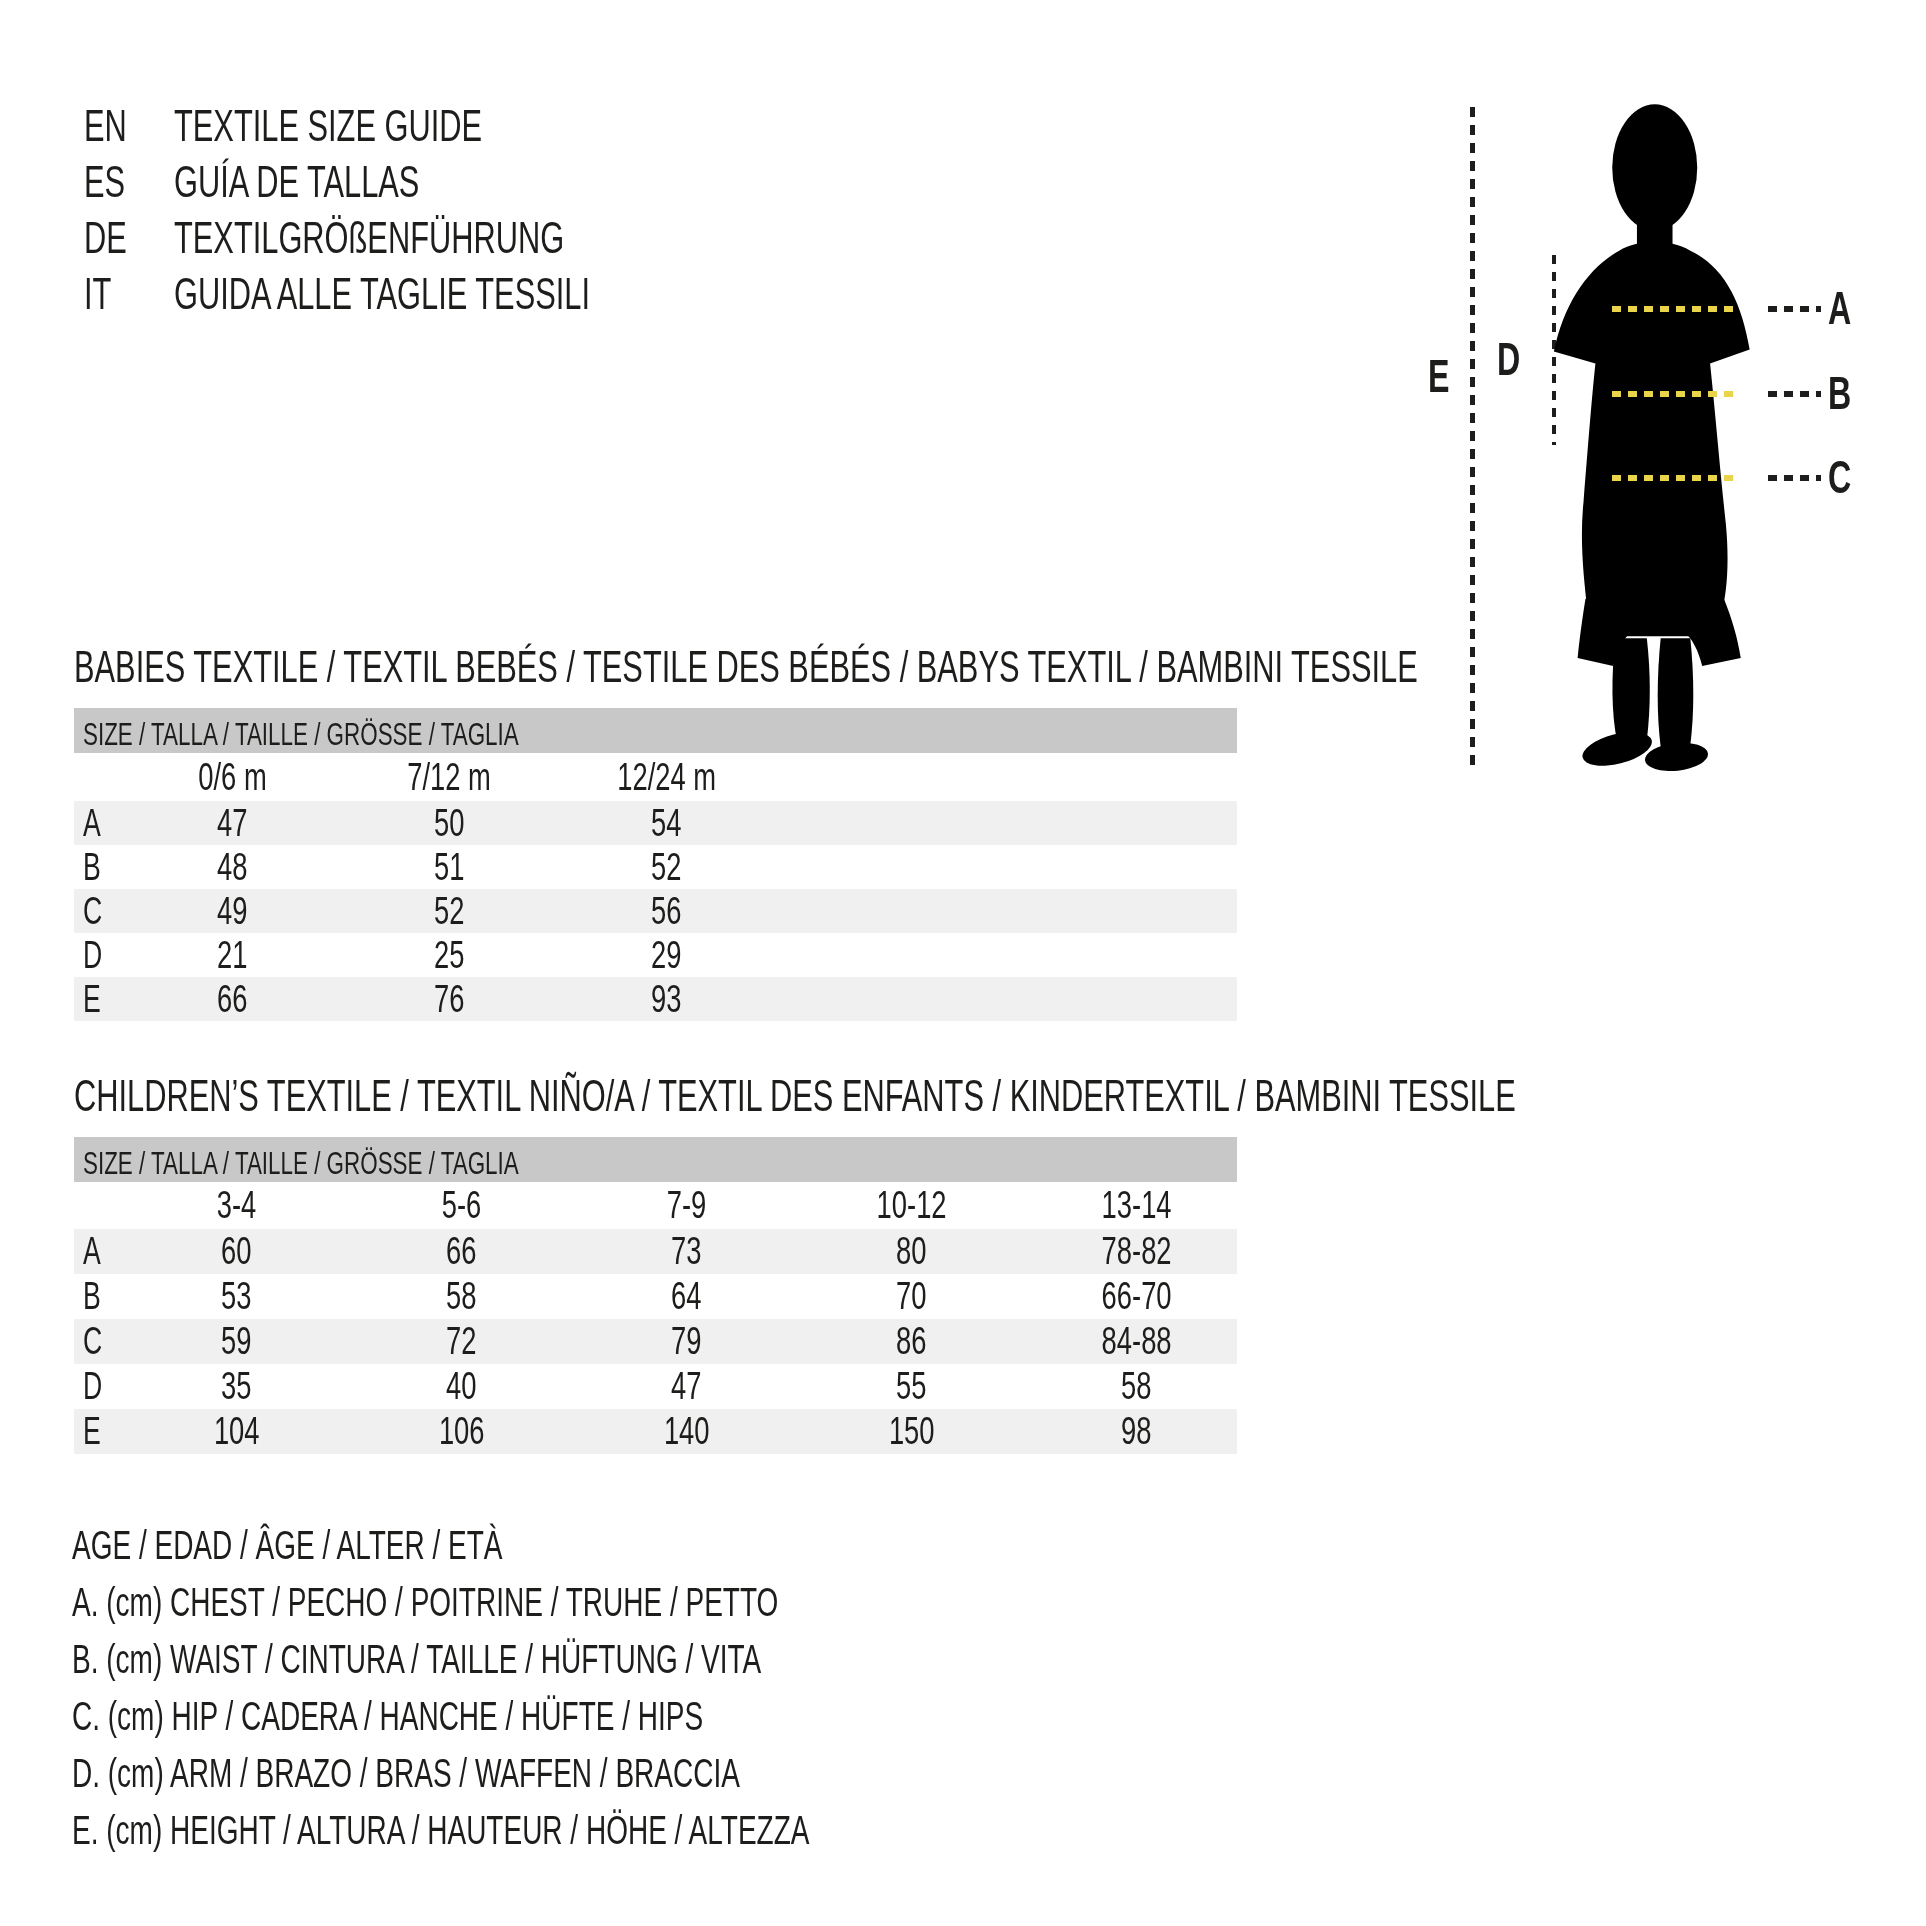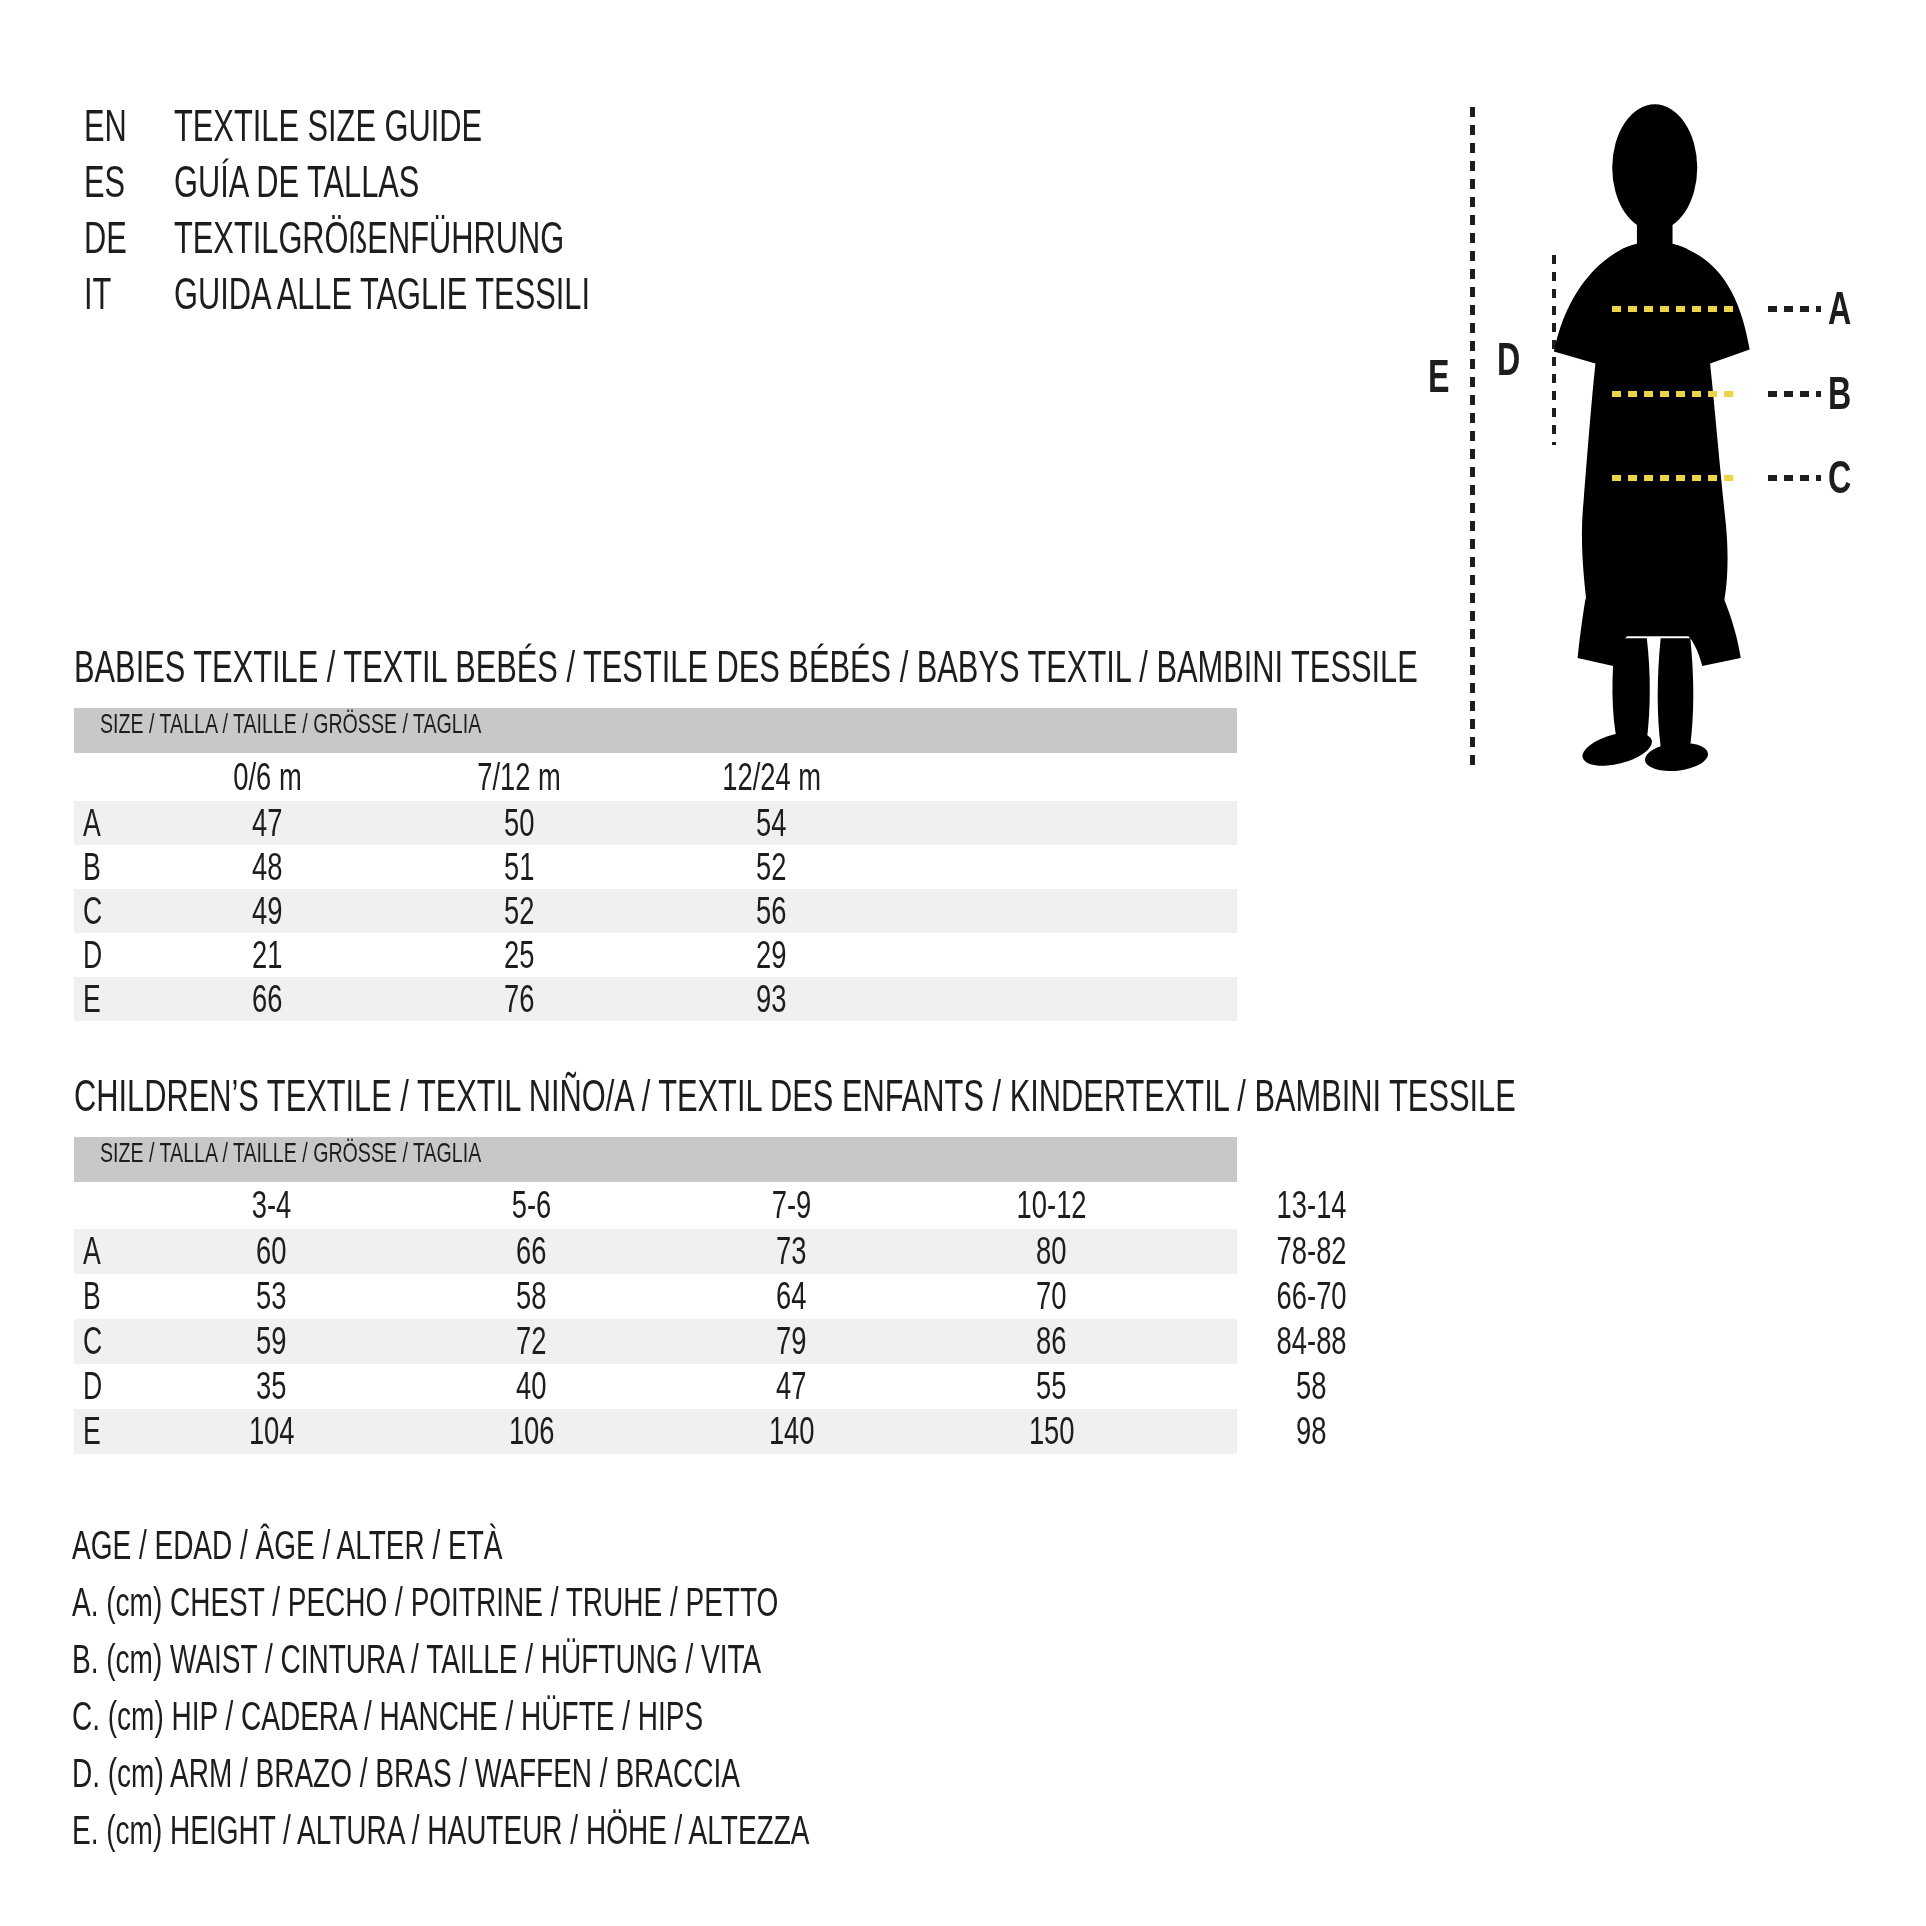--- a/index.html
+++ b/index.html
@@ -21,23 +21,23 @@
   
   .lang-block{position:absolute;left:84px;top:98px;}
   .lang-row{display:flex;align-items:center;height:56px;font-size:44px;}
   .lang-code{width:90px;flex:none;}
 
   
   .sec-title{position:absolute;left:74px;font-size:44px;}
 
   
   .tbl{position:absolute;left:74px;width:1163px;}
-  .size-bar{height:45px;background:var(--bar);display:flex;align-items:flex-start;
-            padding-left:26px;box-sizing:border-box;font-size:28px;}
-  .trow{display:flex;align-items:center;font-size:38px;box-sizing:border-box;gap:35px;}
+  .size-bar{height:45px;background:var(--bar);display:flex;align-items:flex-end;
+            padding-left:9px;box-sizing:border-box;font-size:32px;}
+  .trow{display:flex;align-items:center;font-size:38px;box-sizing:border-box;}
   .trow .lbl{width:50px;padding-left:9px;box-sizing:border-box;flex:none;}
   .col{flex:none;text-align:center;}
   .babies .trow{height:44px;}
   .babies .colhead{height:48px;}
   .babies .col{width:217px;}
   .children .trow{height:45px;}
   .children .colhead{height:47px;align-items:center;}
   .children .col{width:225px;}
   .stripe{background:var(--stripe);}
 

